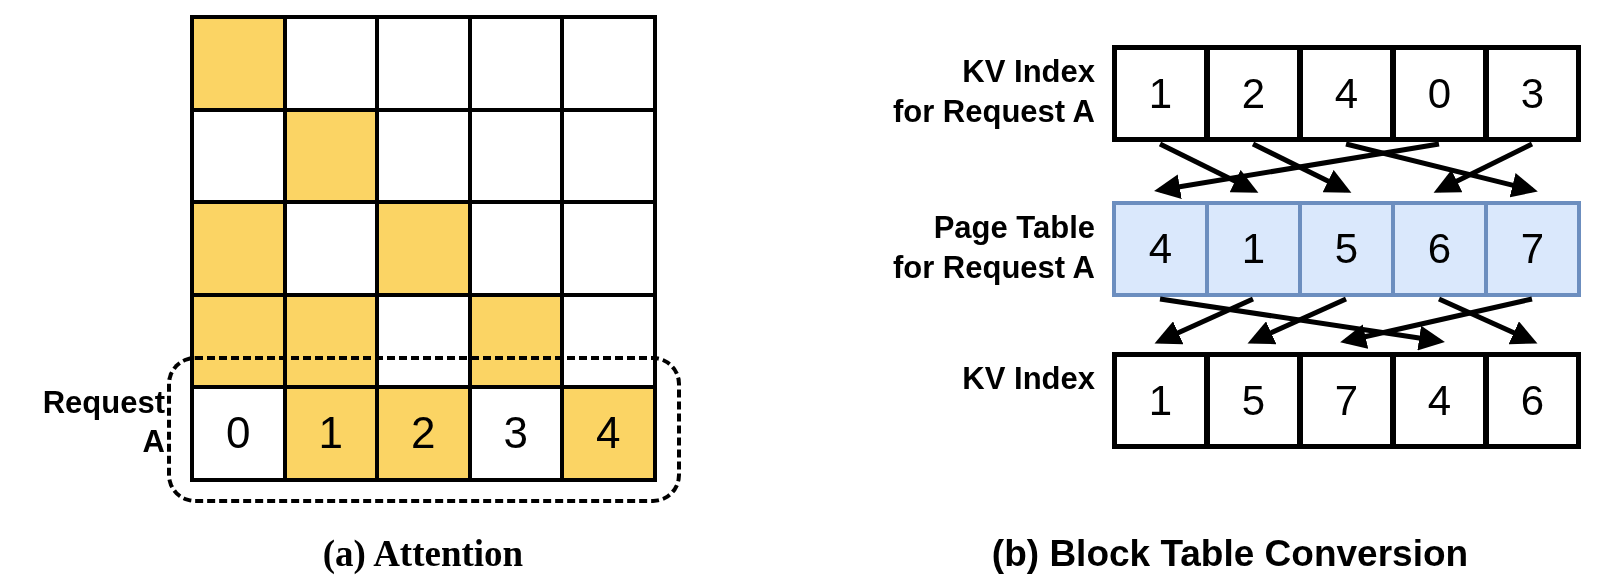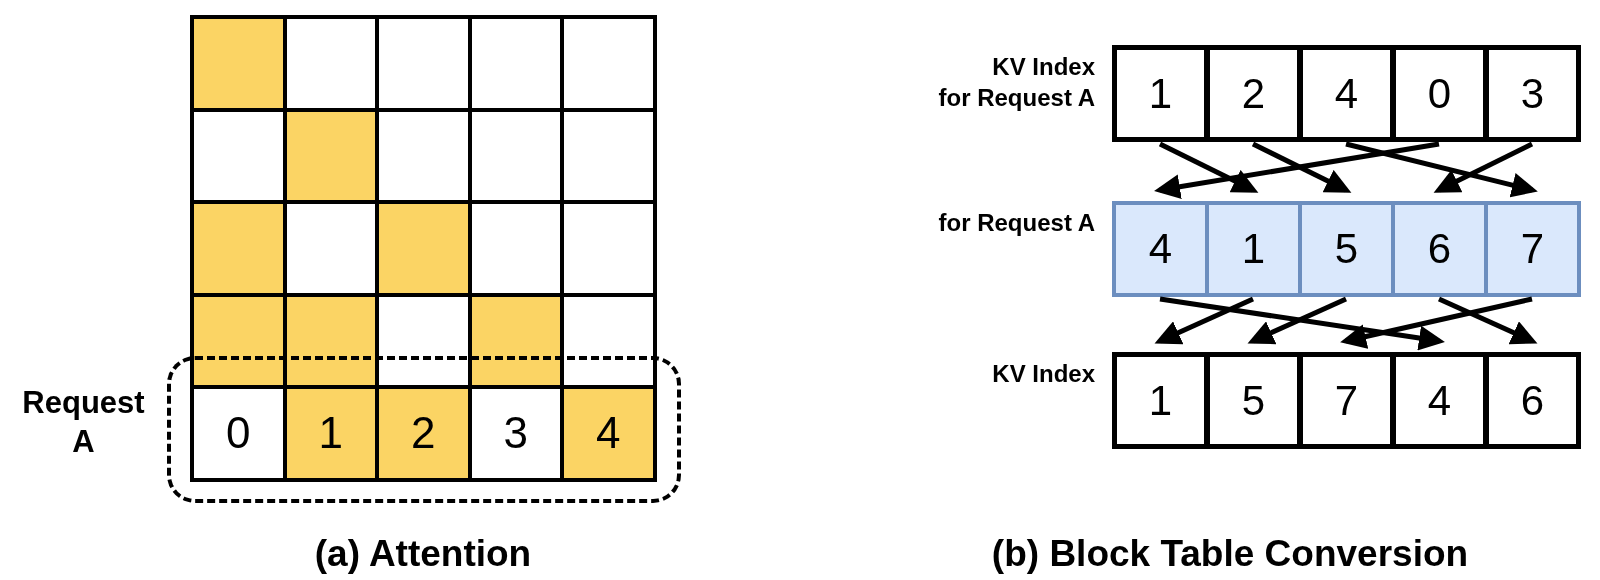--- a/index.html
+++ b/index.html
@@ -19,29 +19,29 @@
     font-size:44px;font-weight:400;line-height:1;
   }
   .yellow{background:#FBD464;}
   .white{background:#ffffff;}
   .dashed-box{
     position:absolute;left:167px;top:356px;width:514px;height:147px;
     border:4.5px dashed #000;border-radius:28px;box-sizing:border-box;
   }
   .request-label{
     position:absolute;left:2px;top:383px;width:163px;
-    text-align:center;font-weight:bold;font-size:31px;line-height:1.27;
+    text-align:right;font-weight:bold;font-size:31px;line-height:1.27;
   }
   .caption{position:absolute;font-weight:bold;font-size:37px;line-height:1;white-space:nowrap;text-align:center;}
-  .caption-a{left:190px;width:466px;top:535px;}
+  .caption-a{left:190px;width:466px;top:535px;font-family:Liberation Serif, serif;}
   .caption-b{left:955px;width:550px;top:535px;}
   
   .blabel{
     position:absolute;left:815px;width:280px;
-    text-align:right;font-weight:bold;font-size:24px;line-height:1.29;
+    text-align:right;font-weight:bold;font-size:31px;line-height:1.29;
   }
   .blabel-0{top:52px;}
   .blabel-1{top:208px;}
   .blabel-2{top:359px;}
   .brow{position:absolute;left:1112px;display:flex;border:2px solid #000;}
   .brow-0{top:45px;}
   .brow-1{top:201px;border-color:#6C8EBF;}
   .brow-2{top:352px;}
   .bcell{
     box-sizing:border-box;width:93px;height:93px;border:3px solid #000;
@@ -90,20 +90,21 @@
     <div>Request</div>
     <div>A</div>
   </div>
   <div class="caption caption-a">(a) Attention</div>
 
   <div class="blabel blabel-0">
     <div>KV Index</div>
     <div>for Request A</div>
   </div>
   <div class="blabel blabel-1">
+    <div>Page Table</div>
     <div>for Request A</div>
   </div>
   <div class="blabel blabel-2">
     <div>KV Index</div>
   </div>
 
   <div id="brow-0" class="brow brow-0">
       <div class="bcell yellow">1</div>
       <div class="bcell yellow">2</div>
       <div class="bcell yellow">4</div>

